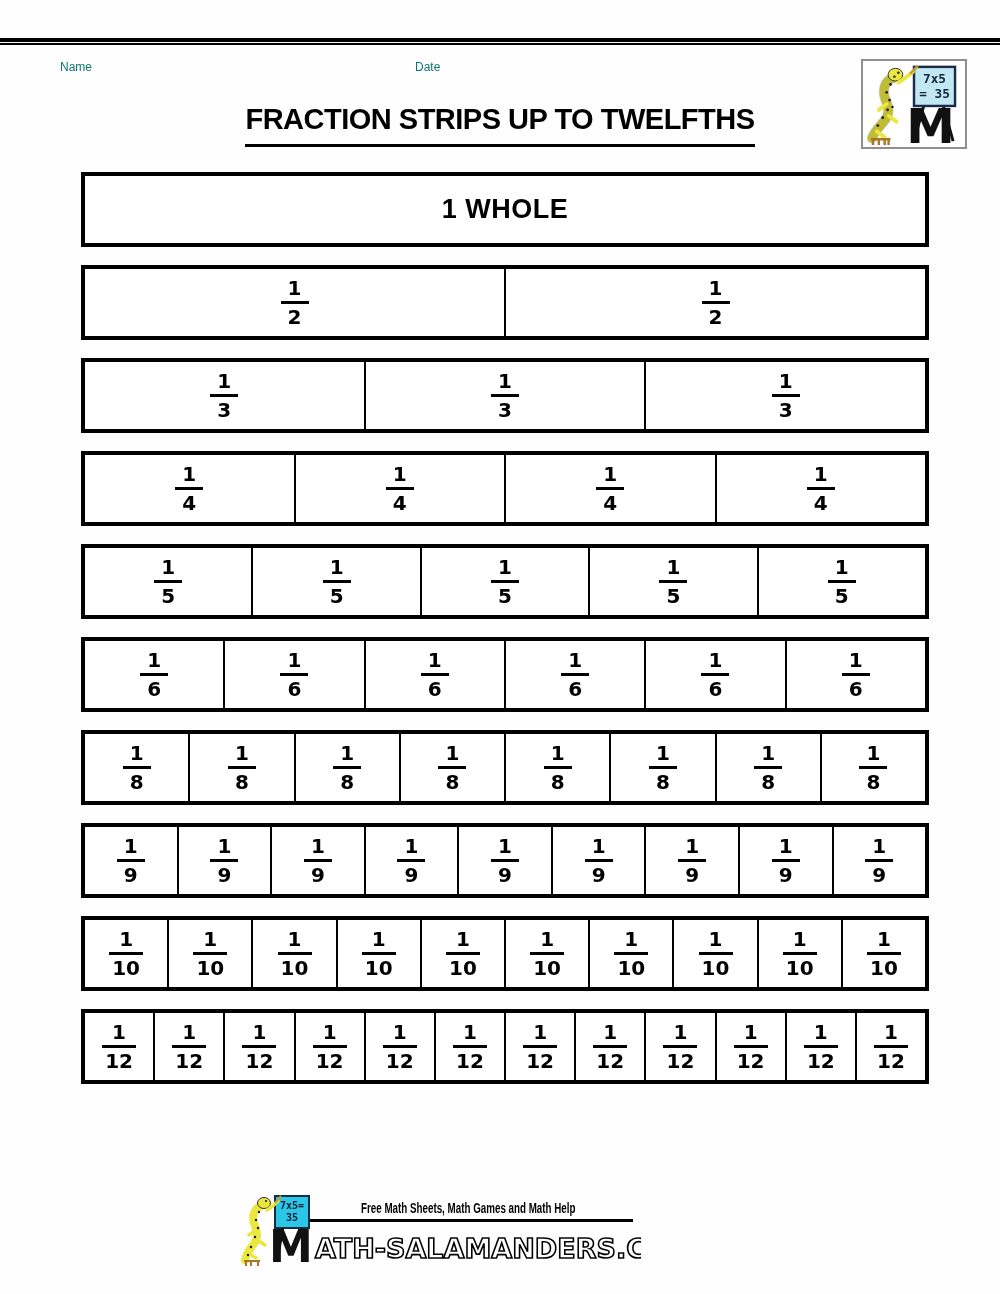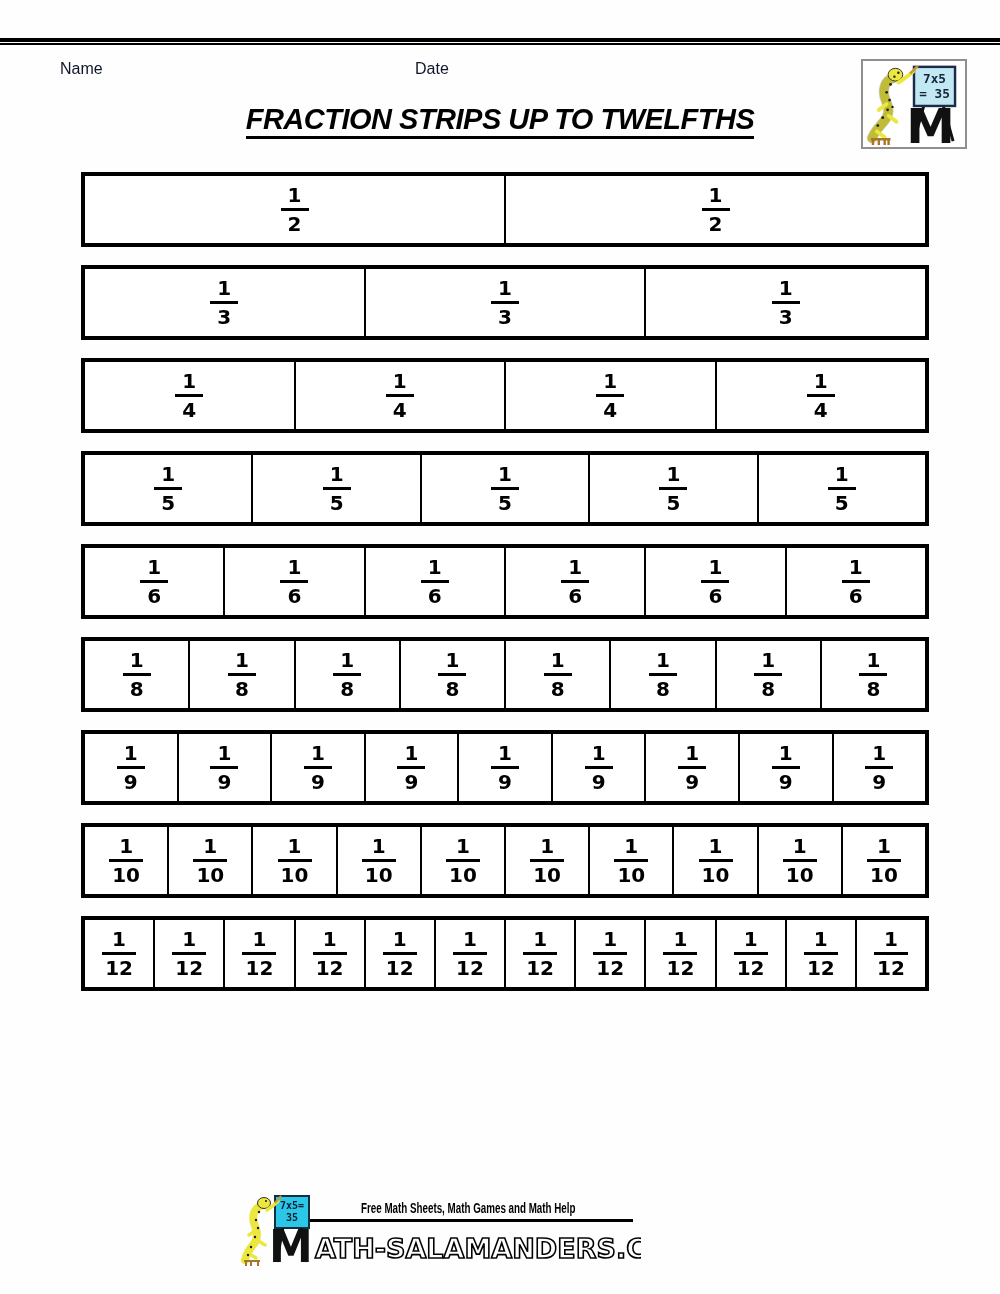--- a/index.html
+++ b/index.html
@@ -2,28 +2,28 @@
 <html><head>
 <meta charset="utf-8">
 <style>
   html,body{margin:0;padding:0;background:#fff;}
   body{width:1000px;height:1294px;position:relative;font-family:"Liberation Sans",sans-serif;color:#000;}
   .page{position:absolute;inset:0;background:#fefefe;overflow:hidden;}
 
   .top-rule{position:absolute;top:38px;left:0;width:1000px;height:1px;
     border-top:4px solid #000;border-bottom:2px solid #000;}
 
-  .meta-label{position:absolute;top:60px;font-size:16px;color:#0f172a;}
+  .meta-label{position:absolute;top:60px;font-size:12px;color:#0f766e;}
   .name-label{left:60px;}
   .date-label{left:415px;text-align:center;}
 
   .title{position:absolute;top:103px;left:0;width:1000px;text-align:center;
     font-size:29px;font-weight:700;letter-spacing:-0.5px;
     }
-  .title span{display:inline-block;border-bottom:3px solid #000;padding-bottom:0;font-style:italic;}
+  .title span{display:inline-block;border-bottom:3px solid #000;padding-bottom:8px;}
 
   .logo-box{position:absolute;left:861px;top:59px;width:106px;height:90px;
     border:2px solid #8f8f8f;background:#fff;box-sizing:border-box;}
   .logo-box svg{display:block;width:100%;height:100%;}
 
   .strips{position:absolute;top:172px;left:81px;width:848px;}
   .strip{display:flex;height:75px;box-sizing:border-box;border:4px solid #000;
     margin-bottom:18px;background:#fff;}
   .cell{flex:1;display:flex;align-items:center;justify-content:center;
     border-right:2px solid #000;}
@@ -88,20 +88,25 @@
           <circle cx="15" cy="66" r="1.4"></circle>
         <circle cx="32" cy="16" r="1.2"></circle>
           <circle cx="30" cy="47" r="1.2"></circle>
       </g>
 
       <path d="M8 80 h20 M10 80 v6 M16 80 v6 M22 80 v6 M26 80 v6" stroke="#a8762b" stroke-width="2.5" fill="none"></path>
     </svg>
   </div>
 
   <div class="strips">
+      <div class="strip">
+        <div class="cell">
+          <span class="whole-label">1 WHOLE</span>
+        </div>
+      </div>
       <div class="strip">
         <div class="cell">
           <span class="frac">
             <span>1</span>
             <span class="bar"></span>
             <span>2</span>
           </span>
         </div>
         <div class="cell">
           <span class="frac">

